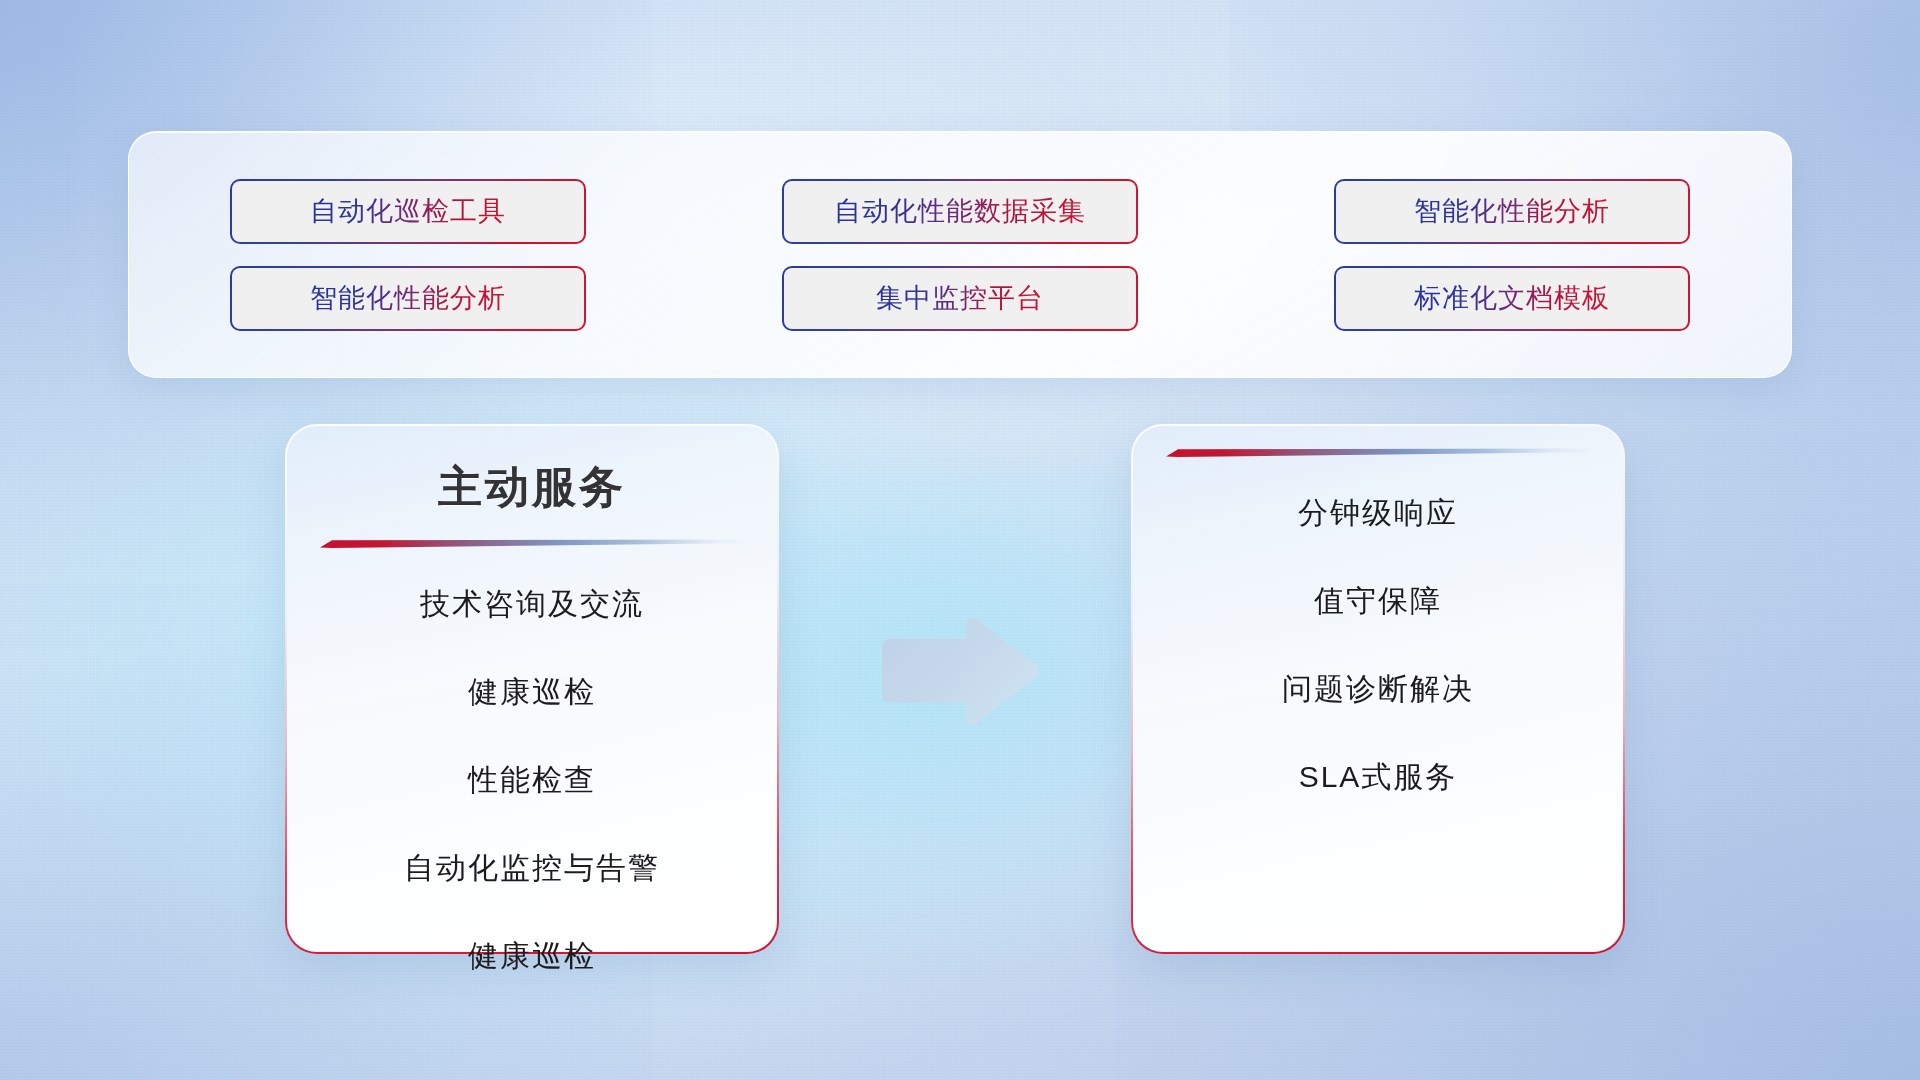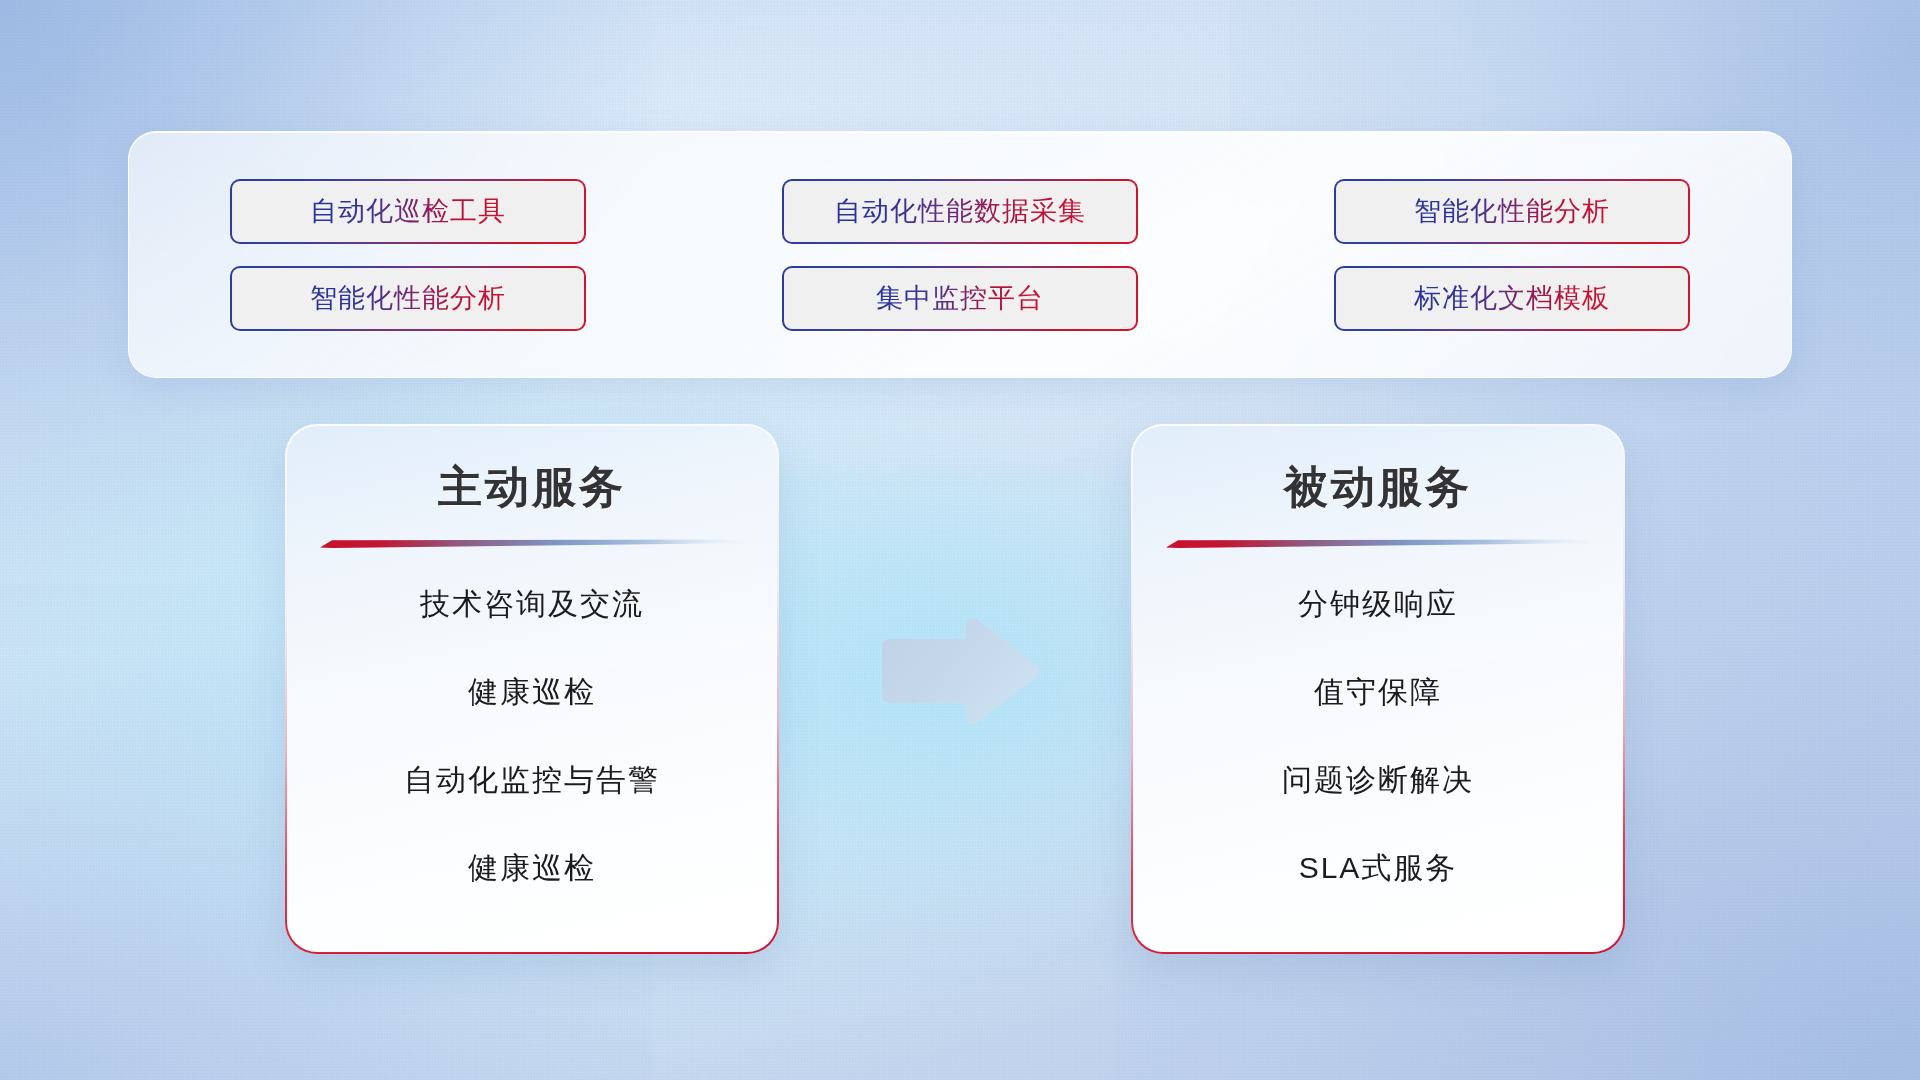--- a/index.html
+++ b/index.html
@@ -234,40 +234,40 @@
           <stop offset="100%" stop-color="#dfe9f4" stop-opacity="0.15"></stop>
         </linearGradient>
       </defs>
       <path d="M0,8.6 L12,1.2 L424,0.4 L424,4.2 L12,8.9 Z" fill="url(#ruleGradL)"></path>
     </svg>
   </div>
 
   <div class="card-list">
     <div class="card-item">技术咨询及交流</div>
     <div class="card-item">健康巡检</div>
+    <div class="card-item">性能检查</div>
     <div class="card-item">自动化监控与告警</div>
     <div class="card-item">健康巡检</div>
   </div>
 </div>
 
 <div class="flow-arrow">
   <svg width="168" height="106" viewBox="0 0 168 106" xmlns="http://www.w3.org/2000/svg">
     <defs>
       <linearGradient id="arrowGrad" x1="0" y1="0" x2="1" y2="0.6">
         <stop offset="0%" stop-color="#bfd0e6" stop-opacity="0.95"></stop>
         <stop offset="48%" stop-color="#c6d6e9" stop-opacity="0.9"></stop>
         <stop offset="100%" stop-color="#cfe0f0" stop-opacity="0.85"></stop>
       </linearGradient>
     </defs>
     <path d="M8,28 a8,8 0 0 1 8,-8 L92,20 L92,6 a7,7 0 0 1 12,-5 L162,46 a8,8 0 0 1 0,12 L104,103 a7,7 0 0 1 -12,-5 L92,84 L16,84 a8,8 0 0 1 -8,-8 Z" fill="url(#arrowGrad)"></path>
   </svg>
 </div>
 
 <div class="card card-right">
-  <div class="card-title">被动服务</div>
 
   <div class="card-rule">
     <svg width="424" height="9" viewBox="0 0 424 9" xmlns="http://www.w3.org/2000/svg">
       <defs>
         <linearGradient id="ruleGradR" x1="0" y1="0" x2="1" y2="0">
           <stop offset="0%" stop-color="#c8102e"></stop>
           <stop offset="14%" stop-color="#c01733"></stop>
           <stop offset="34%" stop-color="#8e5d83"></stop>
           <stop offset="56%" stop-color="#7f95c4"></stop>
           <stop offset="76%" stop-color="#a9c0de"></stop>

